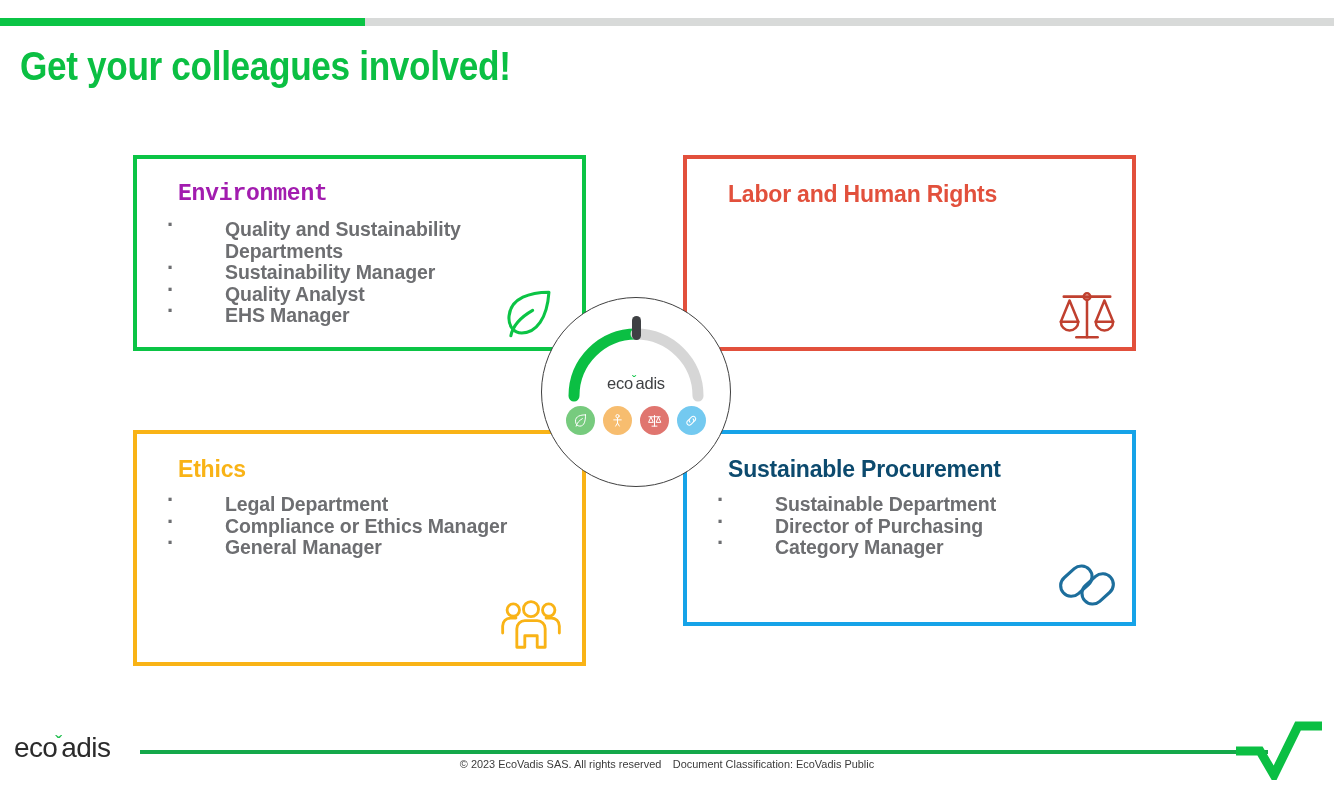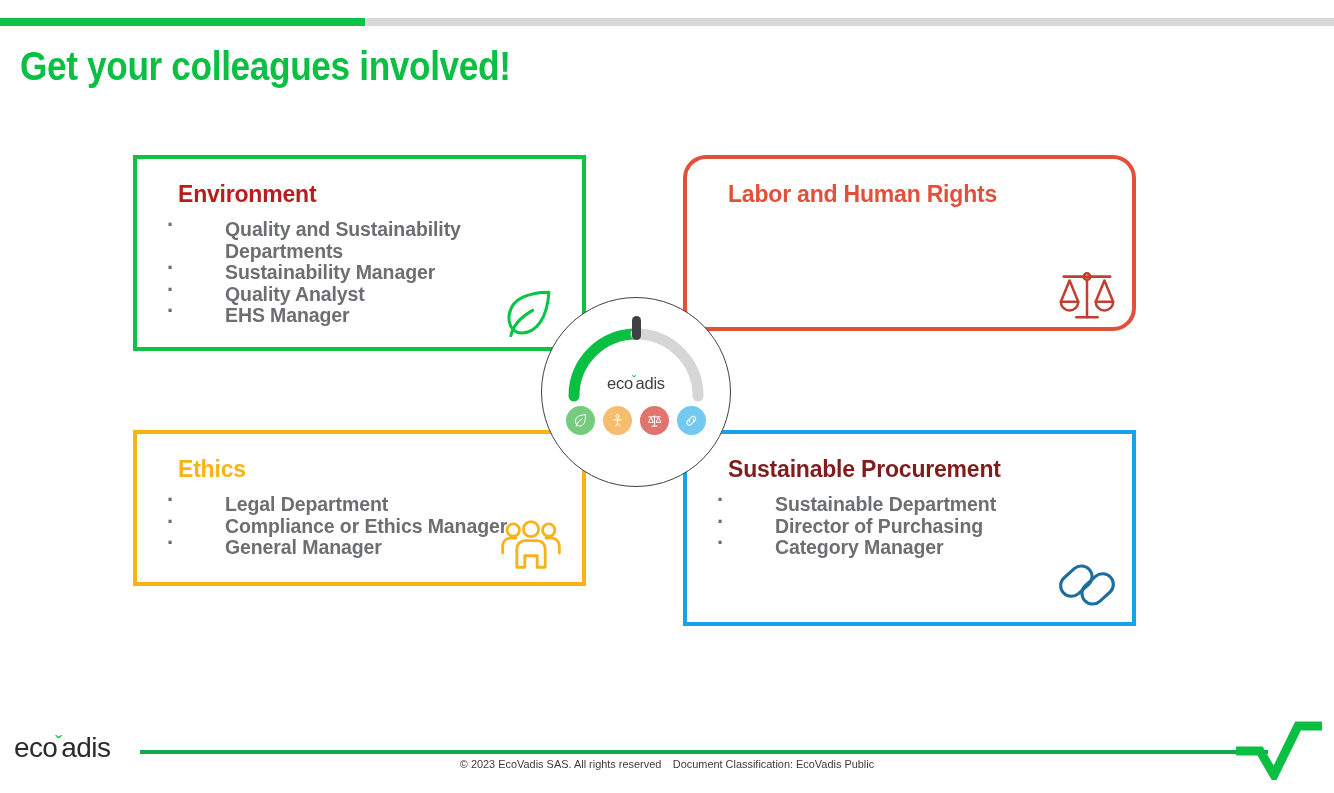--- a/index.html
+++ b/index.html
@@ -45,36 +45,36 @@
 
   
   .card {
     position: absolute;
     background: #ffffff;
     box-sizing: border-box;
     border-style: solid;
     border-width: 4px;
   }
   .card-env  { left: 133px; top: 155px;  width: 453px; height: 196px; border-color: #0bc445; }
-  .card-lab  { left: 683px; top: 155px;  width: 453px; height: 176px; border-color: #e2503c; border-radius: 23px; }
-  .card-eth  { left: 133px; top: 430px;  width: 453px; height: 156px; border-color: #f9b316; }
+  .card-lab  { left: 683px; top: 155px;  width: 453px; height: 196px; border-color: #e2503c; }
+  .card-eth  { left: 133px; top: 430px;  width: 453px; height: 236px; border-color: #f9b316; }
   .card-proc { left: 683px; top: 430px;  width: 453px; height: 196px; border-color: #16a3e8; }
 
   .card-title {
     position: absolute;
     left: 41px; top: 22px;
     font-size: 23px;
     font-weight: 700;
     letter-spacing: -0.2px;
     white-space: nowrap;
   }
-  .card-env  .card-title { color: #b91c1c; }
+  .card-env  .card-title { color: #a21caf; font-family: Liberation Mono, monospace; }
   .card-lab  .card-title { color: #e2503c; }
   .card-eth  .card-title { color: #f9b316; }
-  .card-proc .card-title { color: #7f1d1d; }
+  .card-proc .card-title { color: #0c4a6e; }
 
   .bullets {
     position: absolute;
     left: 22px; top: 60px;
     right: 10px;
     margin: 0;
     padding: 0;
     list-style: none;
   }
   .bullets li {

